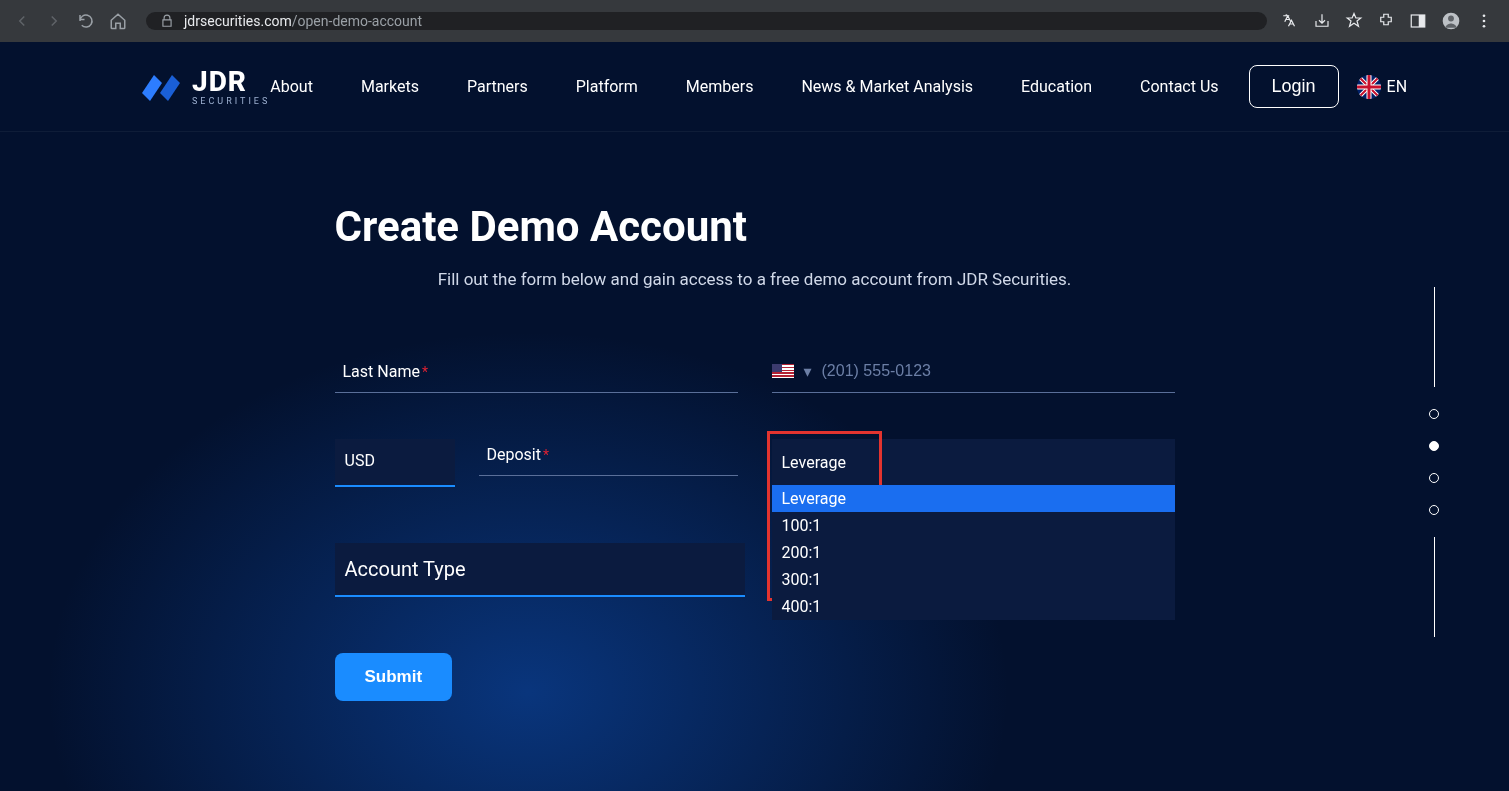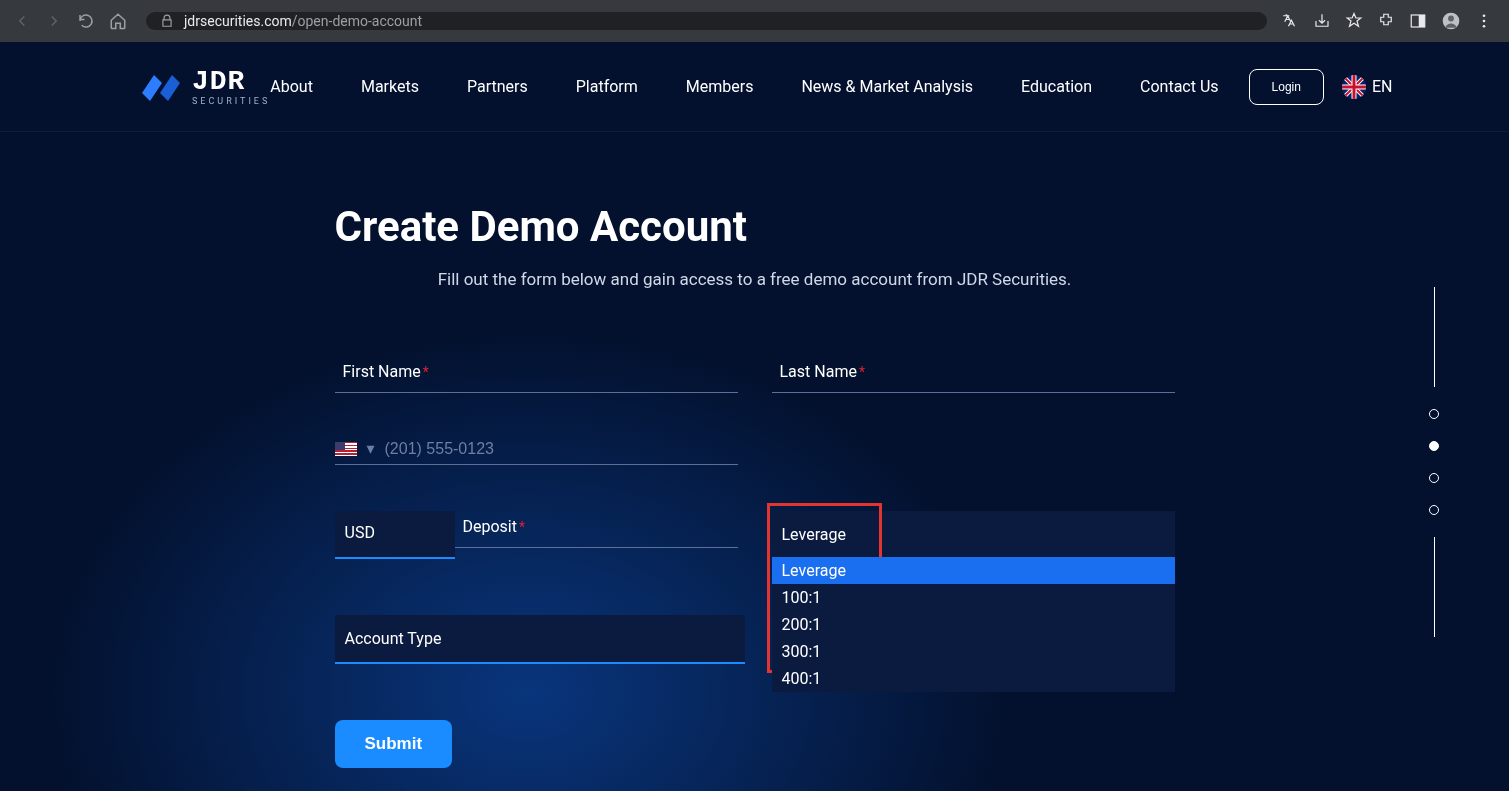--- a/index.html
+++ b/index.html
@@ -72,21 +72,20 @@
 }
 .logo-text {
   display: flex;
   flex-direction: column;
 }
 .logo-title {
   font-size: 28px;
   font-weight: 800;
   letter-spacing: 1px;
   line-height: 1;
-  font-family: Liberation Mono, monospace;
 }
 .logo-sub {
   font-size: 9px;
   letter-spacing: 3px;
   color: #9db0d0;
 }
 .main-nav {
   display: flex;
   gap: 48px;
   align-items: center;
@@ -95,21 +94,21 @@
   font-size: 16px;
   color: #fff;
   cursor: pointer;
   white-space: nowrap;
 }
 .login-btn {
   margin-left: 30px;
   border: 1px solid #fff;
   border-radius: 8px;
   padding: 10px 22px;
-  font-size: 12px;
+  font-size: 18px;
   cursor: pointer;
   background: transparent;
   color: #fff;
 }
 .lang {
   display: flex;
   align-items: center;
   gap: 6px;
   margin-left: 18px;
   font-size: 16px;
@@ -191,20 +190,21 @@
   content:''; position:absolute; left:0; top:0; width:10px; height:8px; background:#3c3b6e;
 }
 .phone-input {
   flex: 1; background: transparent; border: none; color:#fff; font-size: 16px; outline:none;
 }
 .phone-input::placeholder { color: #6c7fa6; }
 
 .row3 {
   display: grid;
   grid-template-columns: 120px 1fr;
+  gap: 24px;
   grid-column: 1;
 }
 .select-box {
   background: #0b1b3f;
   border-bottom: 2px solid #1a8cff;
   padding: 12px 10px;
   font-size: 16px;
   cursor: pointer;
 }
 
@@ -240,21 +240,21 @@
 }
 
 .account-type {
   grid-column: 1 / span 2;
   margin-top: 10px;
 }
 .account-select {
   background: #0b1b3f;
   border-bottom: 2px solid #1a8cff;
   padding: 14px 10px;
-  font-size: 16px;
+  font-size: 20px;
   width: 410px;
 }
 
 .submit-row {
   grid-column: 1 / span 2;
   display: flex;
   justify-content: flex-start;
   margin-top: 10px;
 }
 .submit-btn {
@@ -409,24 +409,20 @@
   </div>
 </div>
 
 <div class="page">
   <div class="page-inner">
     <h1 class="page-title">Create Demo Account</h1>
     <p class="page-subtitle">Fill out the form below and gain access to a free demo account from JDR Securities.</p>
 
     <div class="form">
 
-      <div class="field">
-        <input class="input" style="">
-        <span class="label-float"><span>First Name</span><span class="req">*</span></span>
-      </div>
 
       <div class="field">
         <input class="input" style="">
         <span class="label-float"><span>Last Name</span><span class="req">*</span></span>
       </div>
 
 
       <div class="phone-field">
         <span class="phone-flag"></span>
         <span style="color:#6c7fa6;">▾</span>

